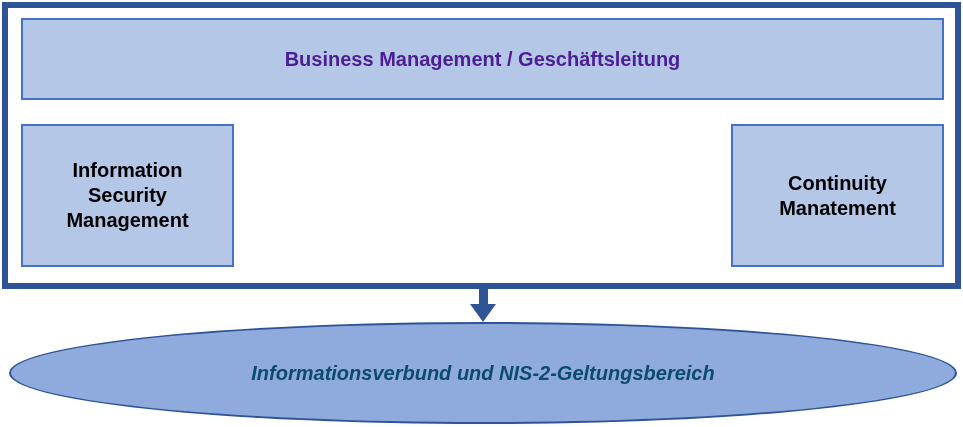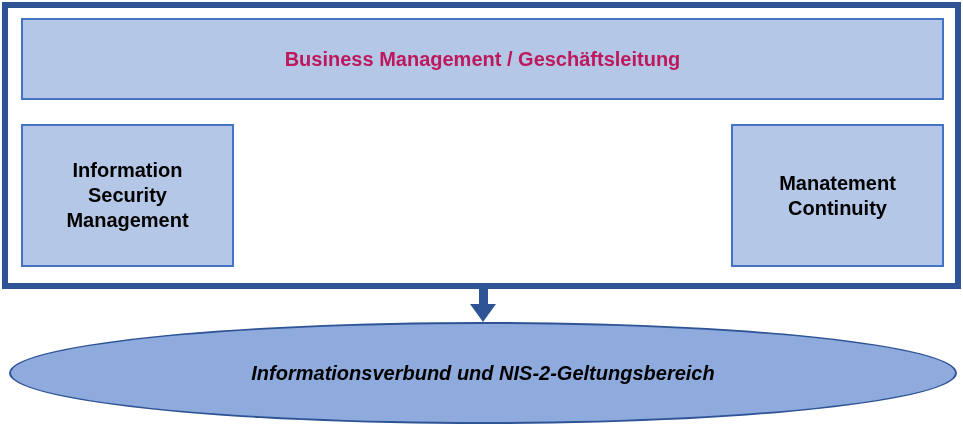--- a/index.html
+++ b/index.html
@@ -29,21 +29,21 @@
     left: 13px; top: 10px;
     width: 923px; height: 82px;
     box-sizing: border-box;
     background: #B4C7E7;
     border: 2px solid #4472C4;
     display: flex;
     align-items: center;
     justify-content: center;
     font-weight: 700;
     font-size: 20px;
-    color: #be185d;
+    color: #4c1d95;
     text-align: center;
   }
   
   .boxes-row {
     position: absolute;
     left: 13px; top: 116px;
     width: 923px; height: 143px;
     display: flex;
     justify-content: space-between;
   }
@@ -85,21 +85,21 @@
     box-sizing: border-box;
     background: #8FAADC;
     border: 2px solid #2F5496;
     border-radius: 50%;
     display: flex;
     align-items: center;
     justify-content: center;
     font-weight: 700;
     font-style: italic;
     font-size: 20px;
-    color: #000000;
+    color: #0c4a6e;
     text-align: center;
   }
 </style>
 </head>
 <body>
 
 <div class="stage">
 
   <div class="outer-frame">
 
@@ -110,22 +110,22 @@
     <div class="boxes-row">
 
       <div class="mgmt-box">
         <div>Information</div>
         <div>Security</div>
         <div>Management</div>
       </div>
 
 
       <div class="mgmt-box">
+        <div>Continuity</div>
         <div>Manatement</div>
-        <div>Continuity</div>
       </div>
 
 
     </div>
   </div>
 
   <div class="arrow-stem"></div>
   <div class="arrow-head"></div>
 
   <div class="scope-ellipse">

